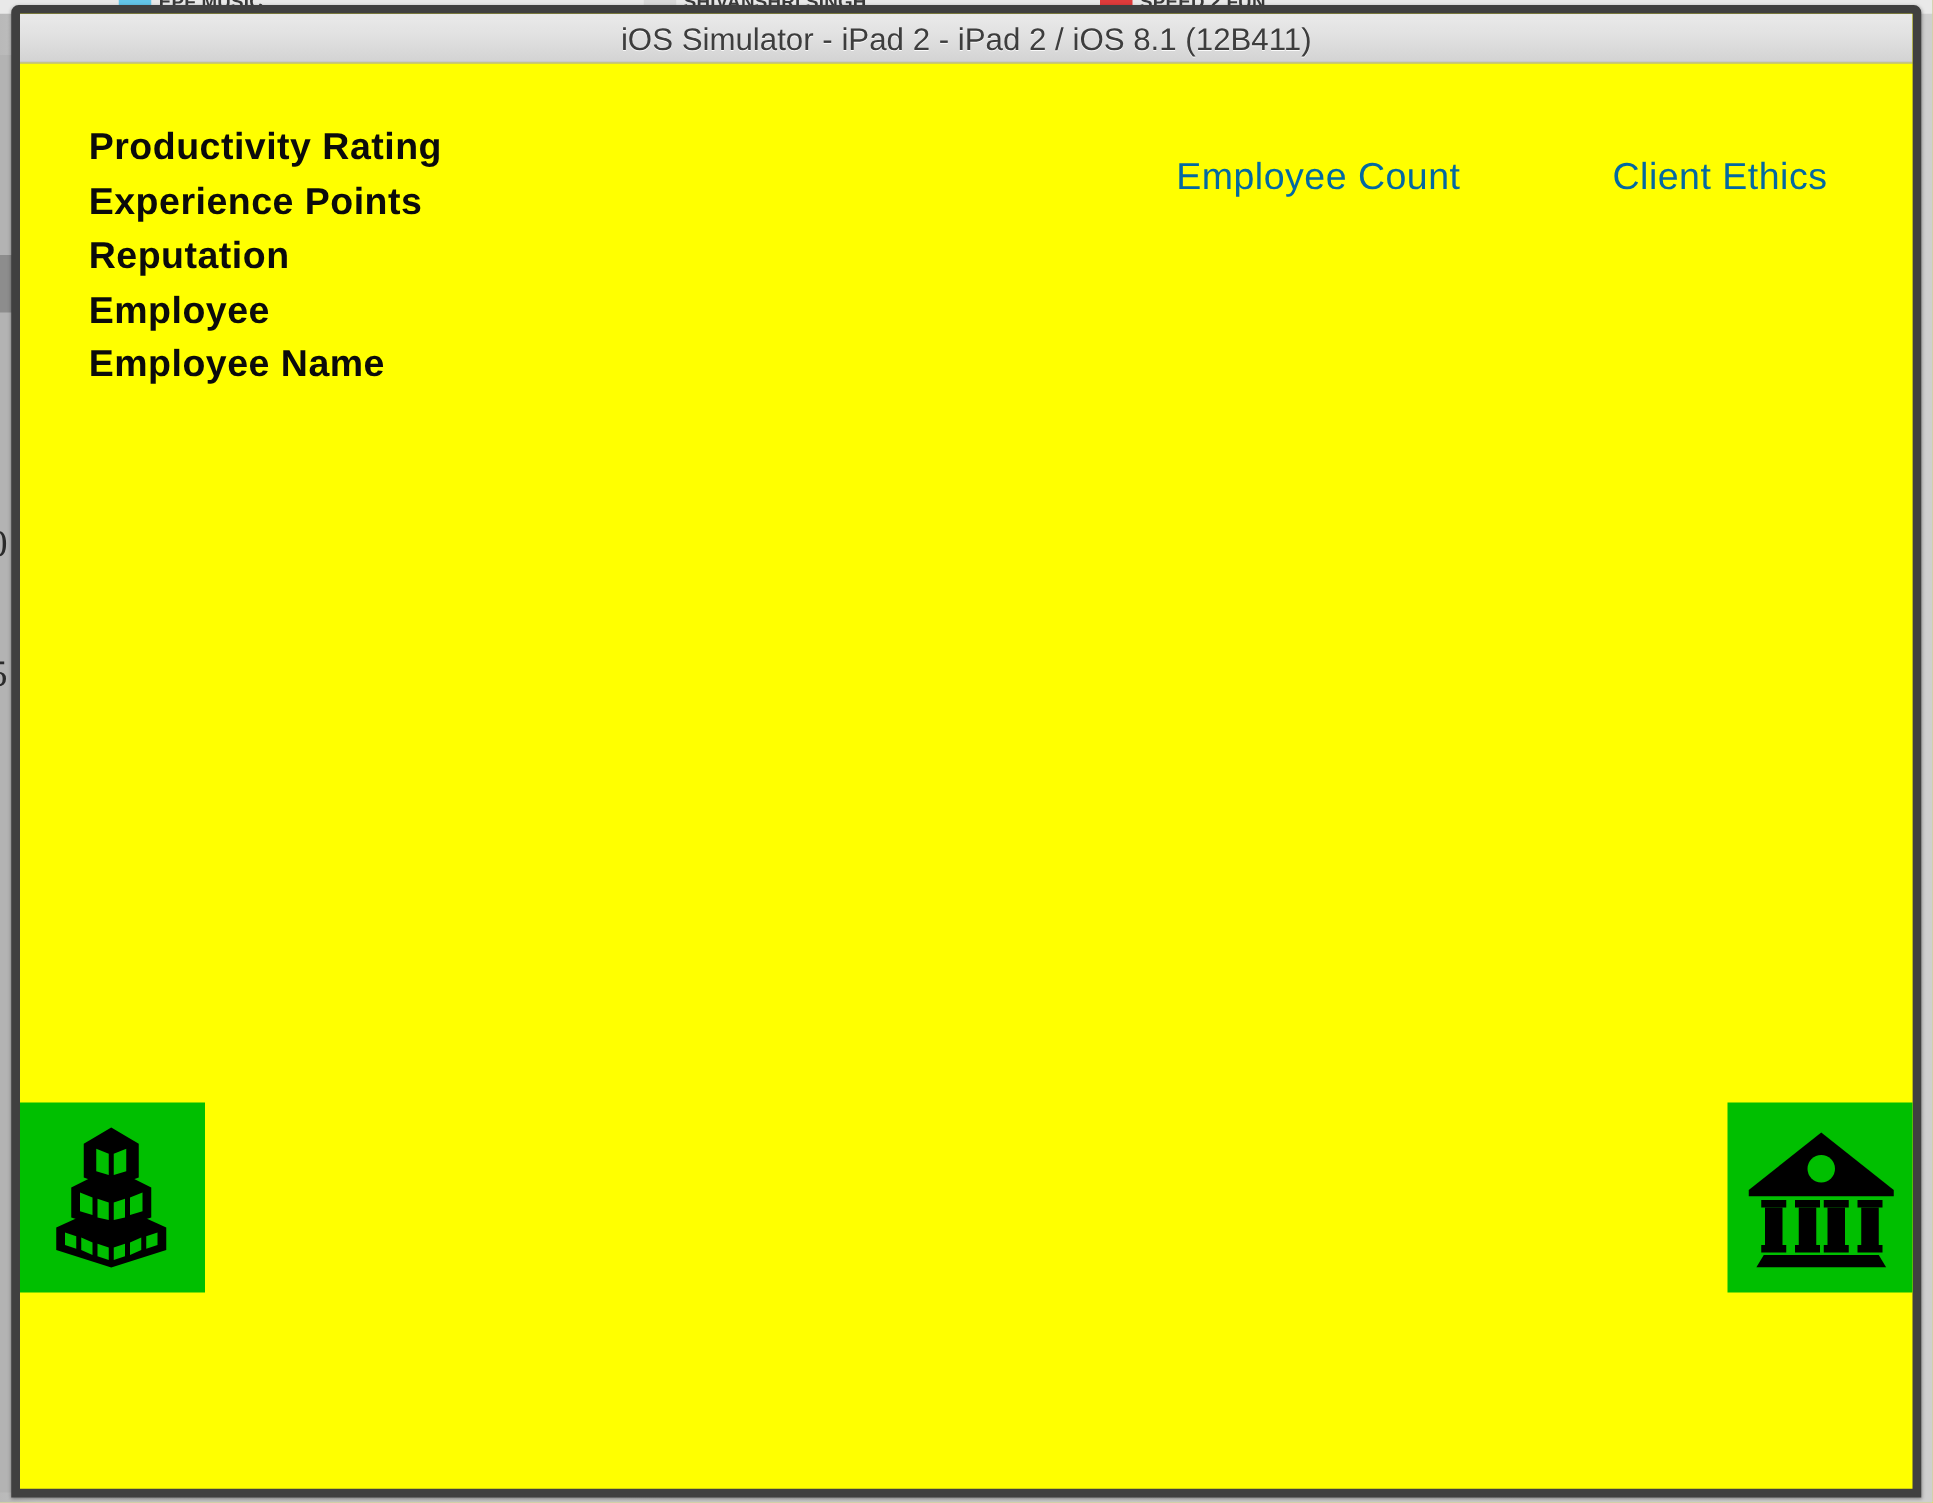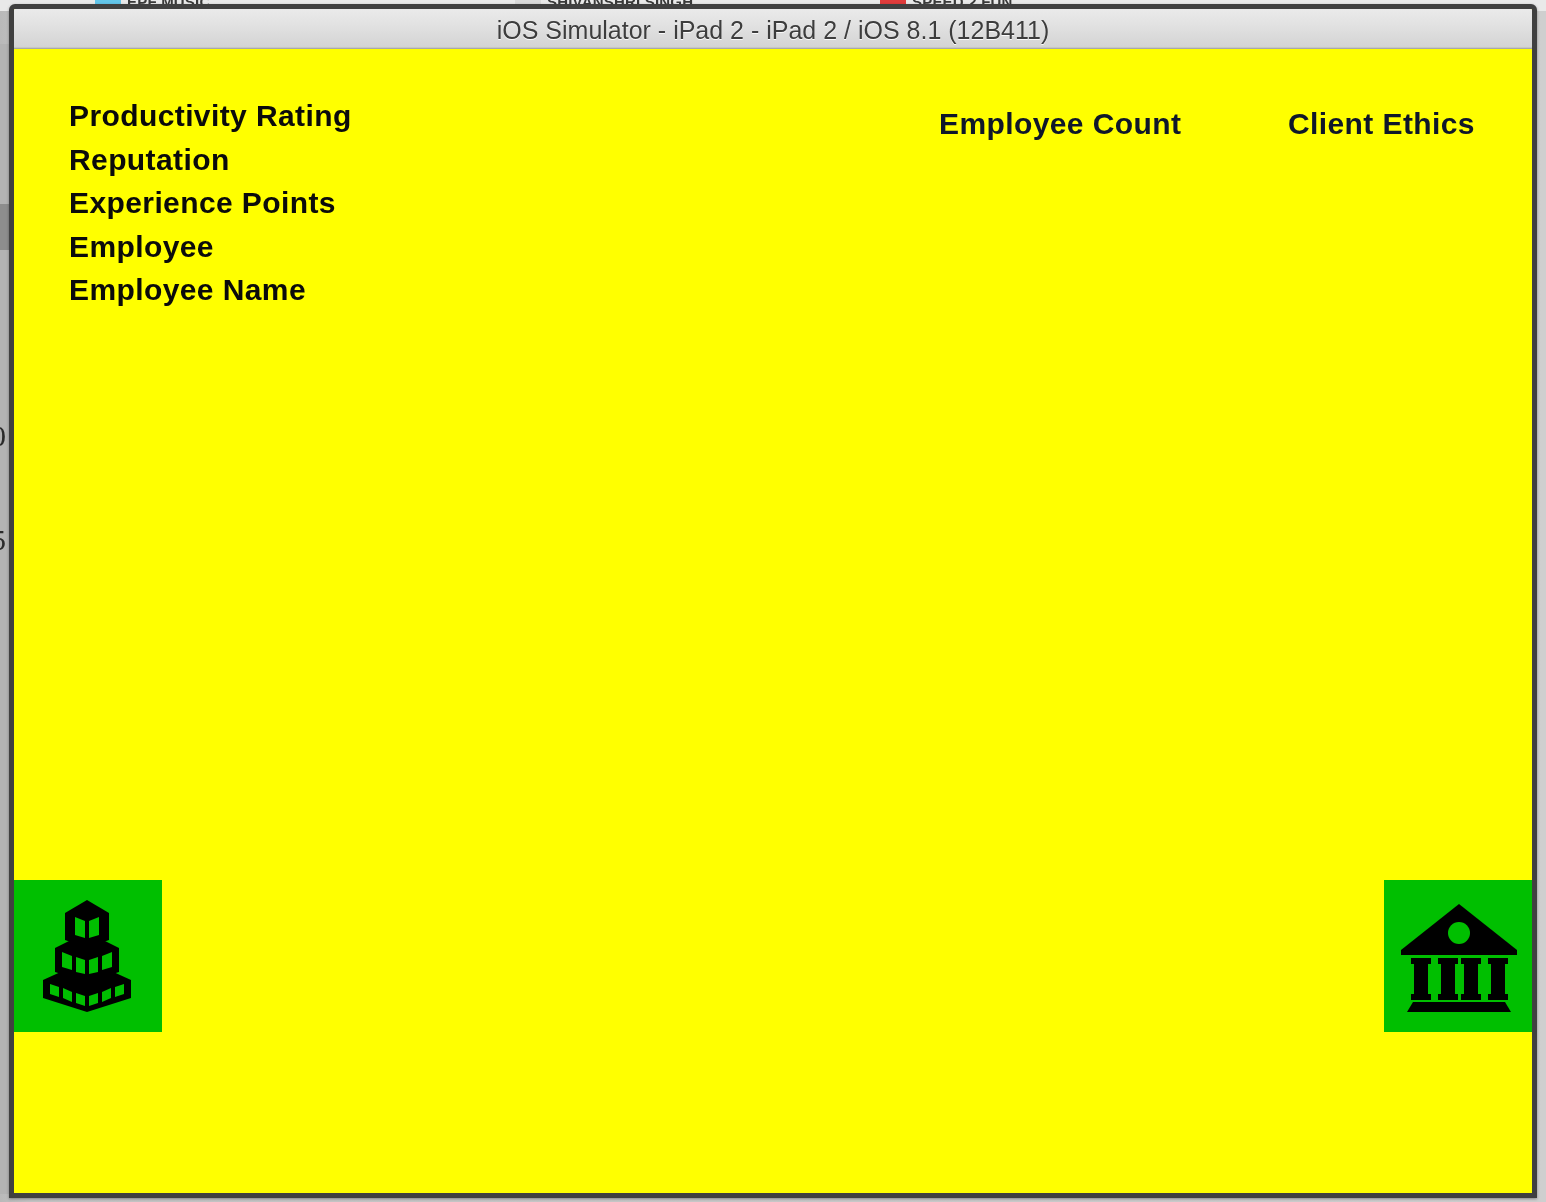--- a/index.html
+++ b/index.html
@@ -84,21 +84,21 @@
     line-height: 1;
   }
 
   
   .sim-window {
     position: absolute;
     left: 9px;
     top: 4px;
     width: 1528px;
     height: 1194px;
-    border: 5px solid #404040;
+    border: 7px solid #404040;
     border-top-left-radius: 6px;
     border-top-right-radius: 6px;
     box-sizing: border-box;
     overflow: hidden;
     background: #ffff00;
     box-shadow: 0 1px 3px rgba(0,0,0,.35);
   }
 
   .titlebar {
     position: relative;
@@ -136,24 +136,24 @@
     font-size: 30px;
     font-weight: bold;
     color: #0b0b0b;
     line-height: 43.5px;
     letter-spacing: .4px;
     white-space: nowrap;
   }
 
   .count-header {
     position: absolute;
-    top: 58px;
+    top: 74px;
     font-size: 30px;
-    font-weight: bold;
-    color: #0f172a;
+    font-weight: normal;
+    color: #0369a1;
     letter-spacing: .4px;
     white-space: nowrap;
   }
   .count-header.employee { left: 925px; }
   .count-header.client   { left: 1274px; }
 
   
   .tile {
     position: absolute;
     bottom: 0px;
@@ -205,22 +205,22 @@
   <div class="sim-window">
 
     <div class="titlebar">
       <div class="title">iOS Simulator - iPad 2 - iPad 2 / iOS 8.1 (12B411)</div>
     </div>
 
     <div class="app-canvas">
 
       <div class="stat-labels">
         <div class="stat-label">Productivity Rating</div>
+        <div class="stat-label">Experience Points</div>
         <div class="stat-label">Reputation</div>
-        <div class="stat-label">Experience Points</div>
         <div class="stat-label">Employee</div>
         <div class="stat-label">Employee Name</div>
       </div>
 
       <div class="count-header employee">Employee Count</div>
       <div class="count-header client">Client Ethics</div>
 
       <div class="tile left">
         <span>
           <svg width="104" height="116" viewBox="0 0 104 116" aria-hidden="true">

